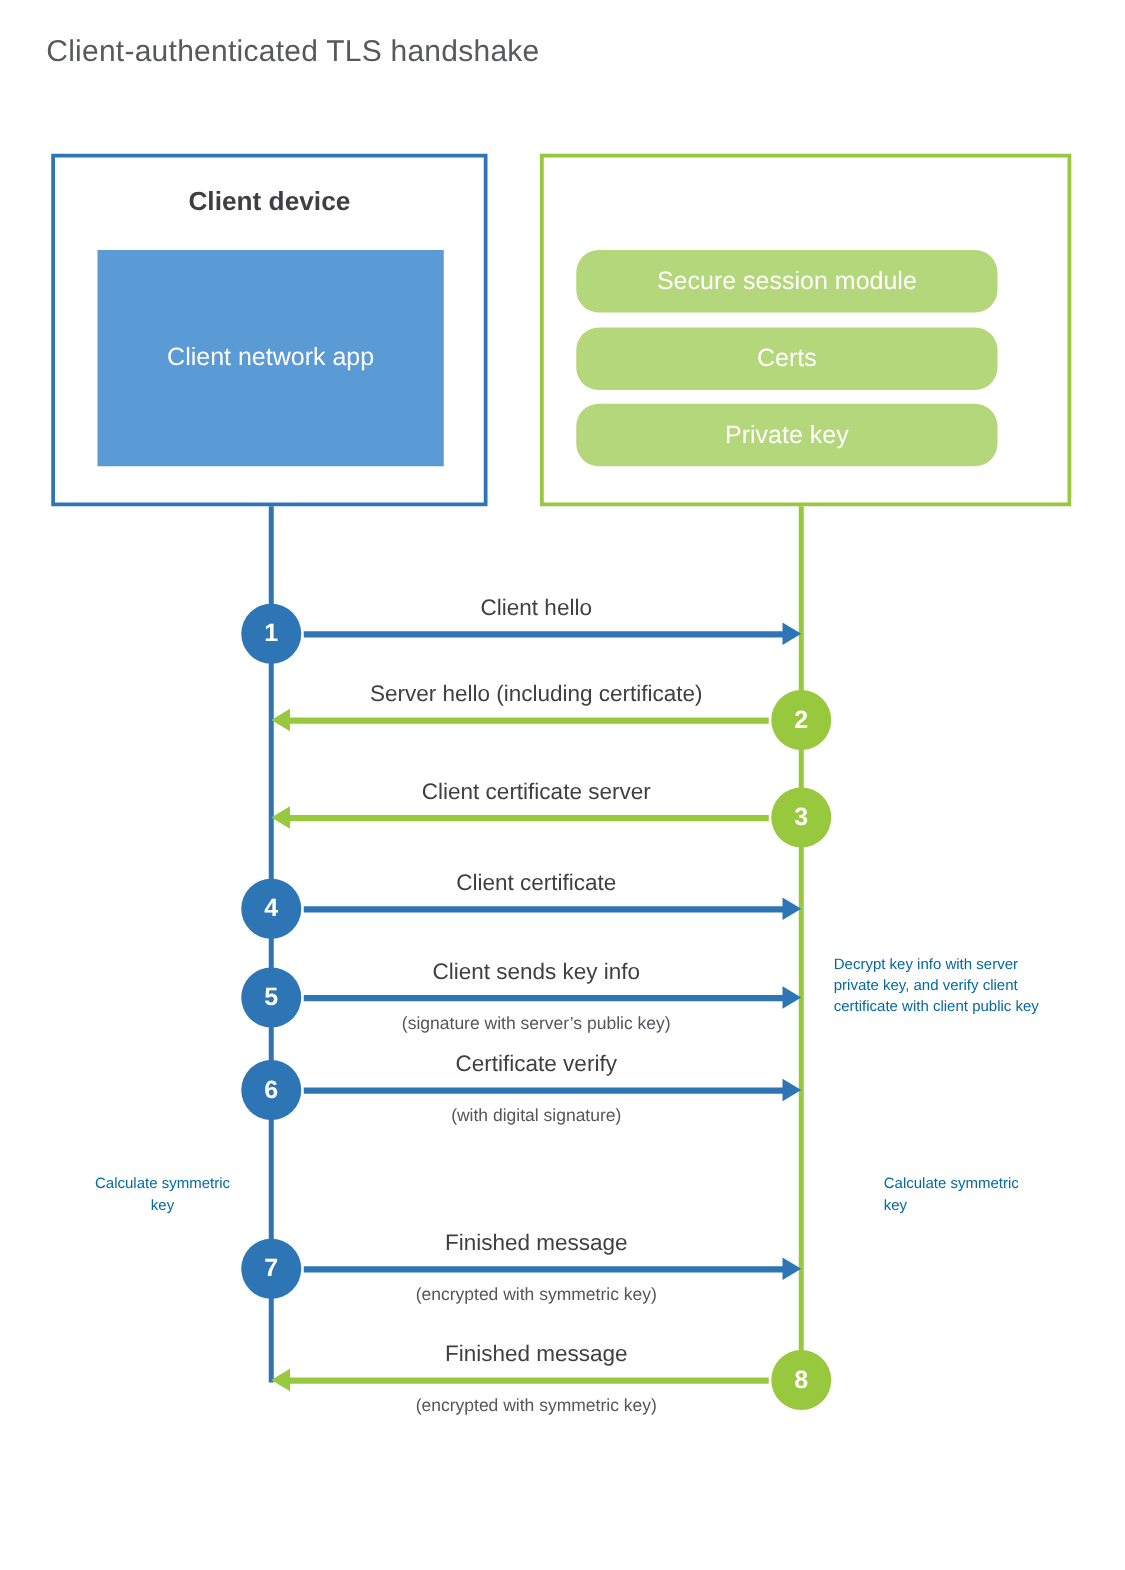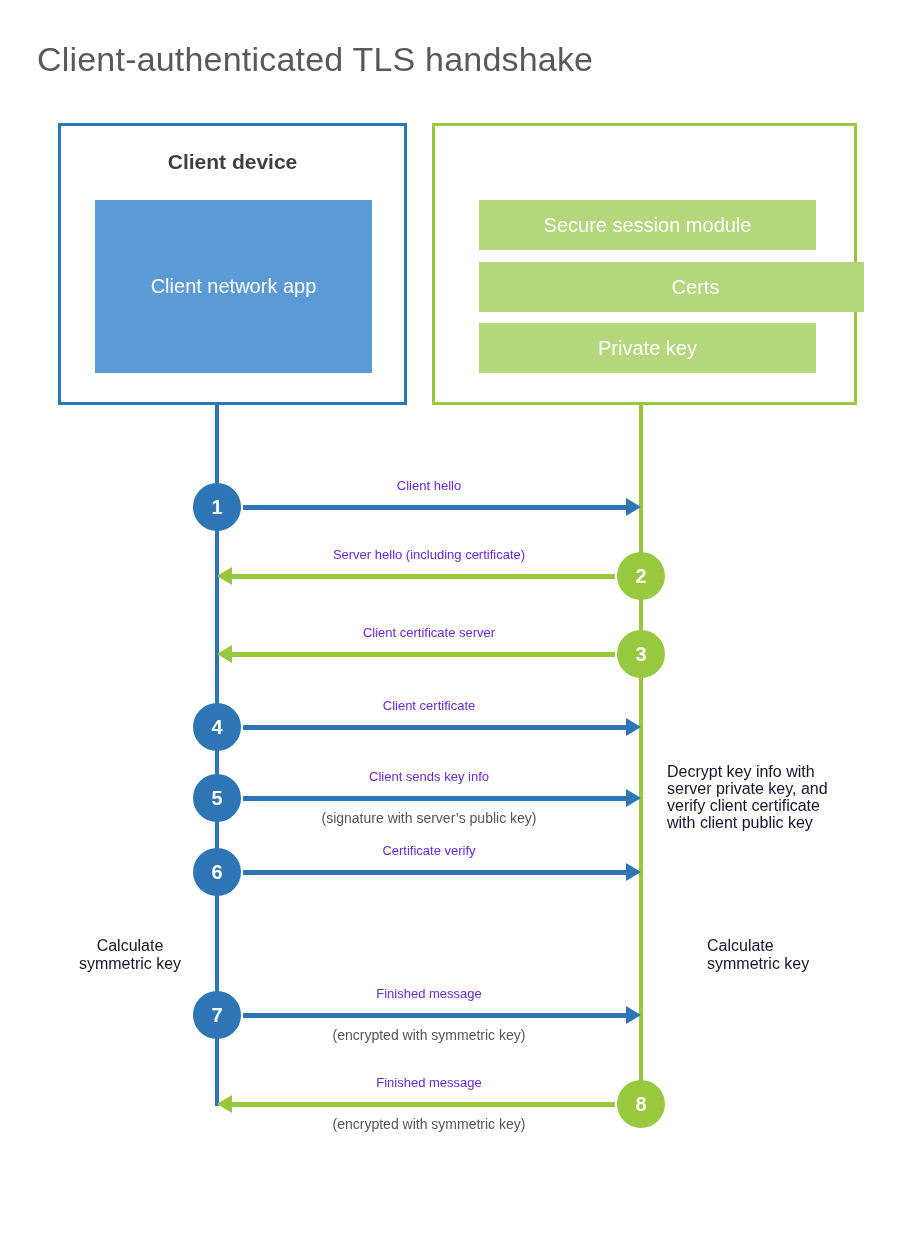--- a/index.html
+++ b/index.html
@@ -1,49 +1,49 @@
 <!DOCTYPE html>
 <html style="--client-accent: #2e75b6; --client-fill: #5b9bd5; --server-accent: #97c83d; --server-fill: #b4d77c;"><head>
 <meta charset="utf-8">
 <style>
   html,body{margin:0;padding:0;background:#ffffff;}
   .canvas{
     position:relative;width:900px;height:1256px;background:#ffffff;overflow:hidden;
     font-family:"Liberation Sans","DejaVu Sans",sans-serif;
   }
   .page-title{
-    position:absolute;left:37px;top:40px;margin:0;
-    font-size:34px;font-weight:400;color:#58595b;letter-spacing:.2px;
+    position:absolute;left:37px;top:28px;margin:0;
+    font-size:24px;font-weight:400;color:#58595b;letter-spacing:.2px;
   }
   
   .actor-box{position:absolute;top:123px;height:282px;background:#fff;box-sizing:border-box;}
-  .client-box{left:41px;width:349px;border:3px solid var(--client-accent,#2e75b6);margin-left:17px;}
+  .client-box{left:41px;width:349px;border:3px solid var(--client-accent,#2e75b6);}
   .server-box{left:432px;width:425px;border:3px solid var(--server-accent,#97c83d);}
   .actor-title{
     margin-top:24px;text-align:center;font-size:21px;font-weight:700;color:#3f3f42;
   }
   .client-app{
     position:absolute;left:34px;top:74px;width:277px;height:173px;
     background:var(--client-fill,#5b9bd5);color:#ffffff;font-size:20px;line-height:1.45;
     display:flex;align-items:center;justify-content:center;text-align:center;padding:0 30px;box-sizing:border-box;
   }
   .server-bar{
-    position:absolute;left:44px;width:337px;height:50px;
+    position:absolute;left:26px;width:337px;height:50px;
     background:var(--server-fill,#b4d77c);color:#ffffff;font-size:20px;
-    display:flex;align-items:center;justify-content:center;text-align:center;
+    display:flex;align-items:center;justify-content:center;text-align:center;border-radius:18px;
   }
-  .bar-0{top:74px;}  .bar-1{top:136px;padding-left:48px;}  .bar-2{top:197px;}
+  .bar-0{top:74px;}  .bar-1{top:136px;}  .bar-2{top:197px;}
   
   .lifeline{position:absolute;top:405px;width:4px;height:701px;}
   .lifeline.client{left:215px;background:var(--client-accent,#2e75b6);}
   .lifeline.server{left:639px;background:var(--server-accent,#97c83d);}
   
   .msg-label{
     position:absolute;left:217px;width:424px;text-align:center;
-    font-size:13px;color:#6d28d9;line-height:24px;
+    font-size:18px;color:#404040;line-height:24px;
   }
   .msg-sub{
     position:absolute;left:217px;width:424px;text-align:center;
     font-size:14px;color:#55565a;line-height:18px;
   }
   
   .arrow{position:absolute;left:217px;width:424px;height:5px;}
   .arrow::before{content:"";position:absolute;top:0;height:5px;}
   .arrow::after{content:"";position:absolute;top:-7px;width:0;height:0;
     border-top:9px solid transparent;border-bottom:9px solid transparent;}
@@ -52,21 +52,21 @@
   .to-client::before{left:13px;right:26px;background:var(--server-accent,#97c83d);}
   .to-client::after{left:0;border-right:15px solid var(--server-accent,#97c83d);}
   
   .num-circle{
     position:absolute;width:48px;height:48px;border-radius:50%;
     color:#ffffff;font-size:20px;font-weight:700;line-height:48px;text-align:center;
   }
   .num-circle.client{left:193px;background:var(--client-accent,#2e75b6);}
   .num-circle.server{left:617px;background:var(--server-accent,#97c83d);}
   
-  .side-note{position:absolute;font-size:16px;color:#0f172a;line-height:17px;}
+  .side-note{position:absolute;font-size:12px;color:#0369a1;line-height:17px;}
   .note-decrypt{left:667px;top:763px;width:172px;text-align:left;}
   .note-calc-left{left:70px;top:937px;width:120px;text-align:center;line-height:18px;}
   .note-calc-right{left:707px;top:937px;width:125px;text-align:left;line-height:18px;}
 </style>
 </head>
 <body>
 
 <div class="canvas">
 
   <h1 class="page-title">Client-authenticated TLS handshake</h1>
@@ -101,20 +101,21 @@
   <div class="arrow to-server" style="top:725px"></div>
   <div class="num-circle client" style="top:703px">4</div>
 
   <div class="msg-label" style="top:765px">Client sends key info</div>
   <div class="arrow to-server" style="top:796px"></div>
   <div class="msg-sub" style="top:809px">(signature with server’s public key)</div>
   <div class="num-circle client" style="top:774px">5</div>
 
   <div class="msg-label" style="top:839px">Certificate verify</div>
   <div class="arrow to-server" style="top:870px"></div>
+  <div class="msg-sub" style="top:883px">(with digital signature)</div>
   <div class="num-circle client" style="top:848px">6</div>
 
   <div class="msg-label" style="top:982px">Finished message</div>
   <div class="arrow to-server" style="top:1013px"></div>
   <div class="msg-sub" style="top:1026px">(encrypted with symmetric key)</div>
   <div class="num-circle client" style="top:991px">7</div>
 
   <div class="msg-label" style="top:1071px">Finished message</div>
   <div class="arrow to-client" style="top:1102px"></div>
   <div class="msg-sub" style="top:1115px">(encrypted with symmetric key)</div>

